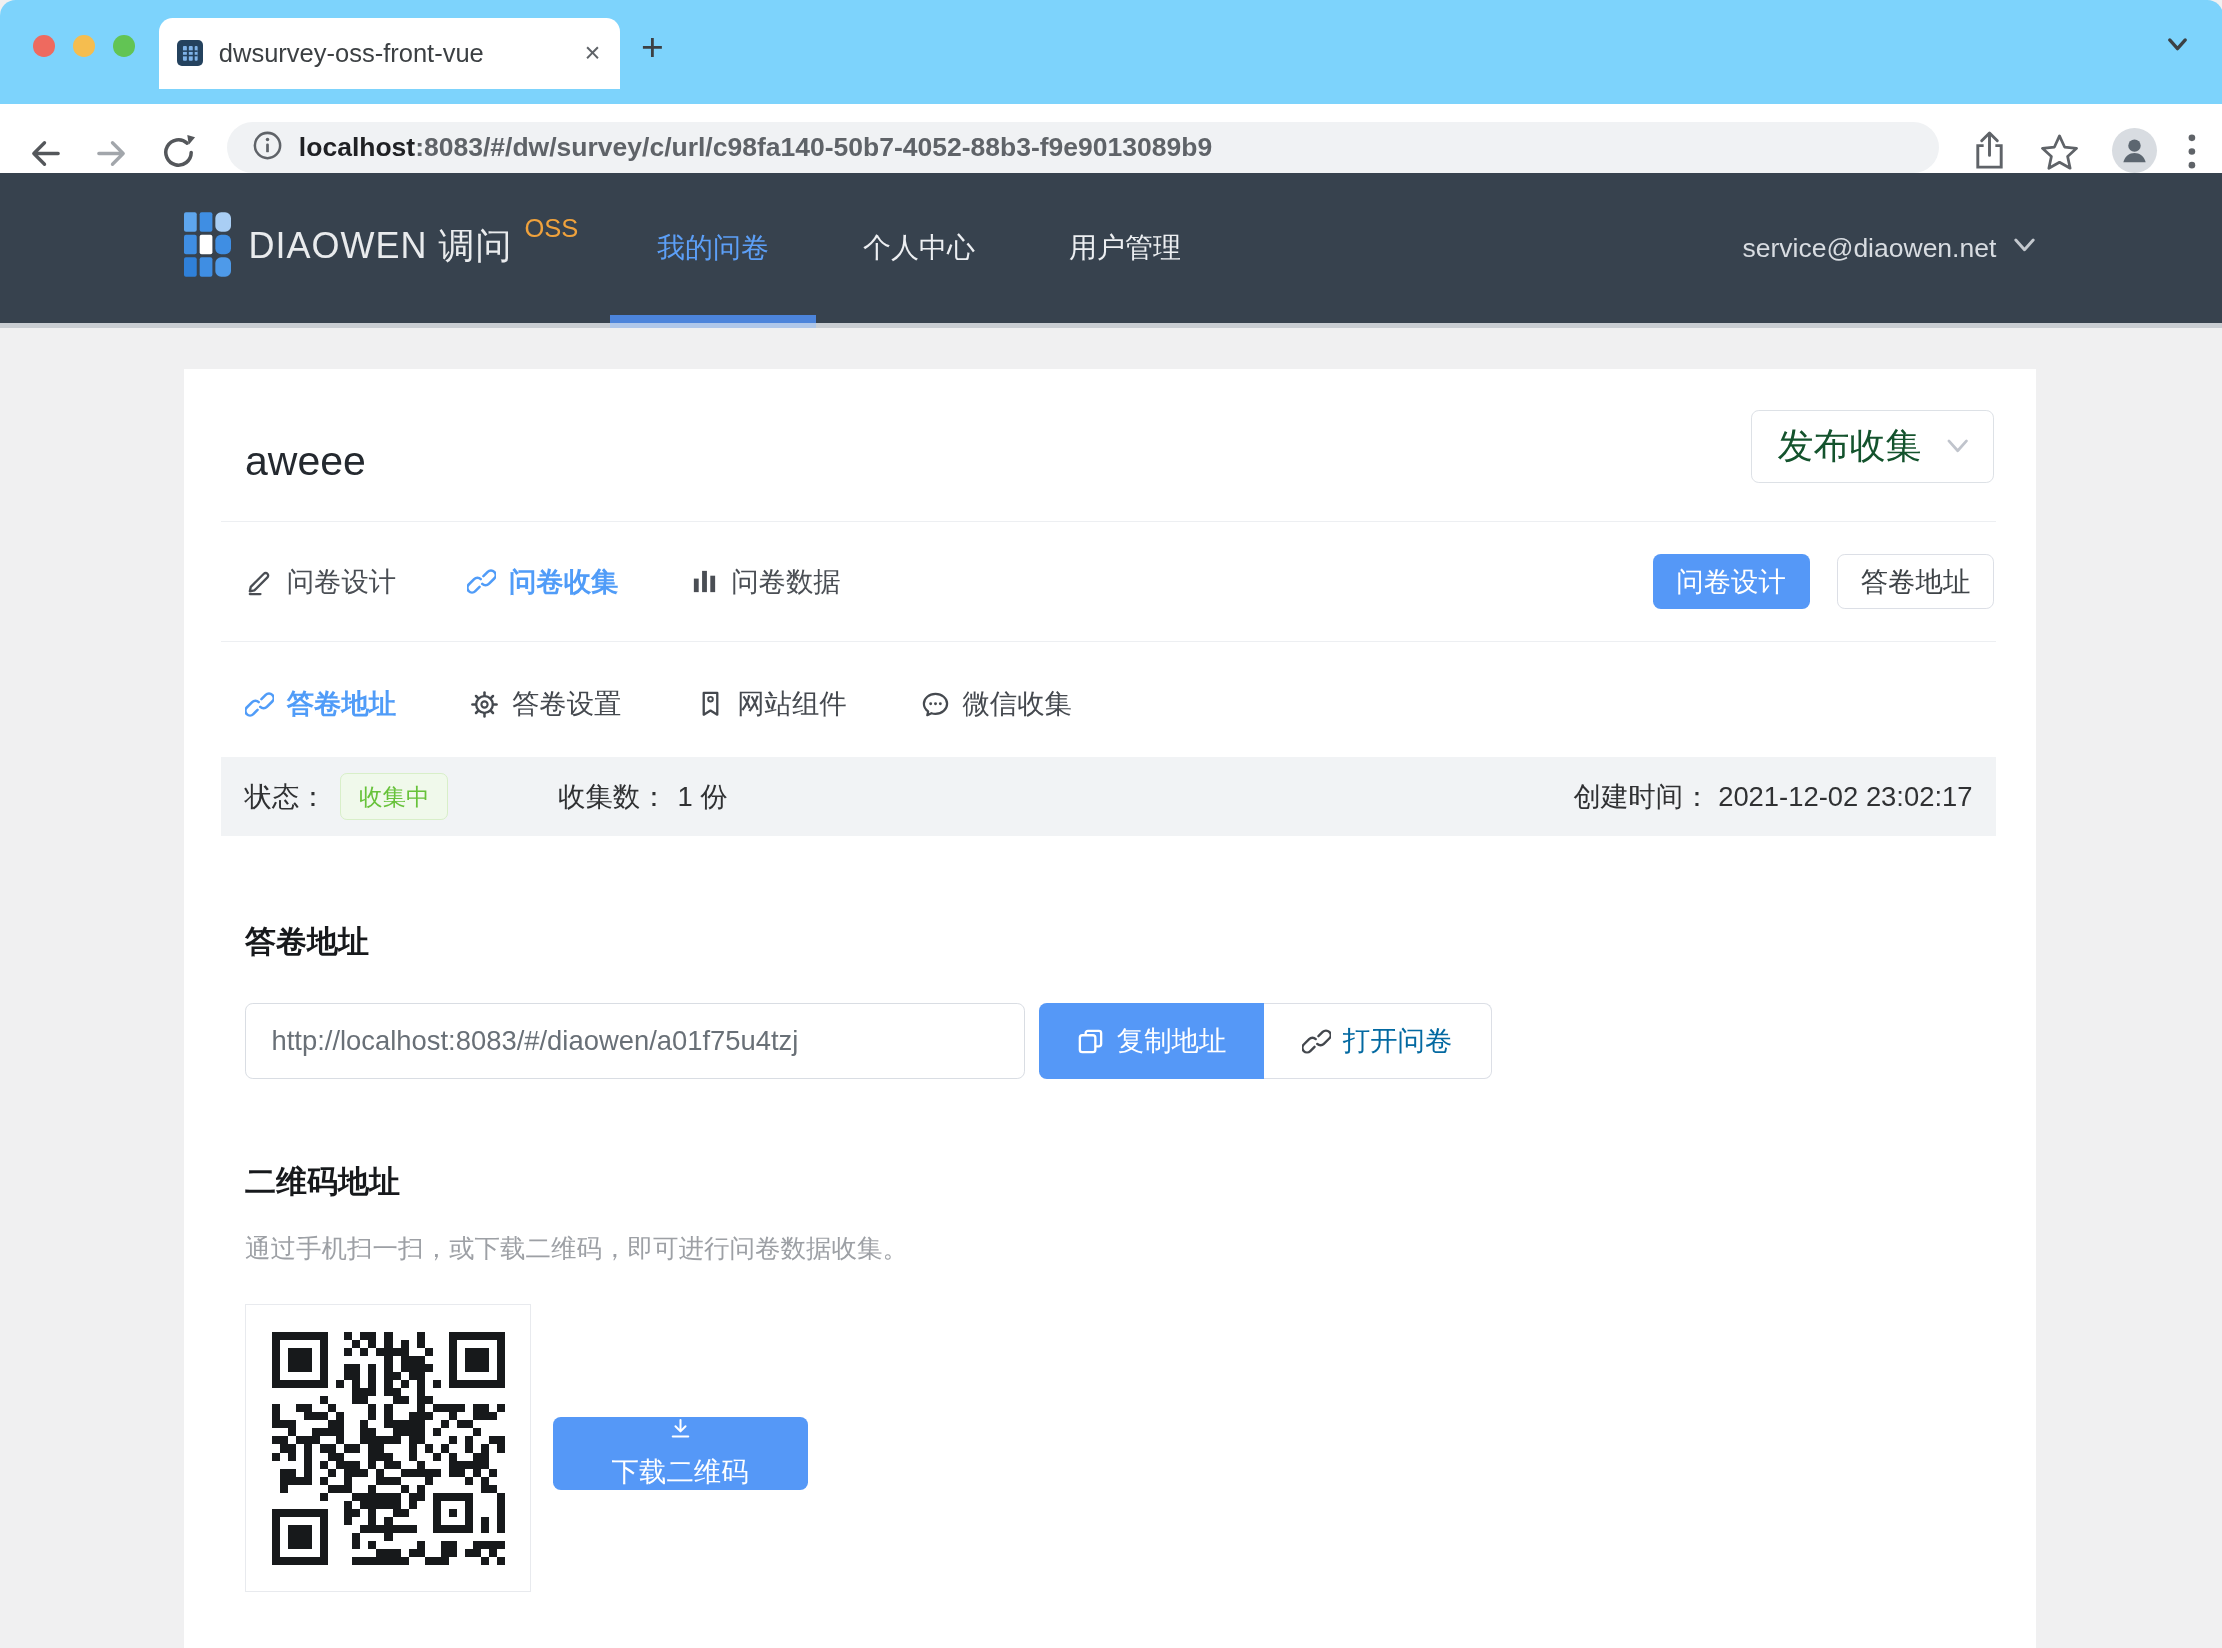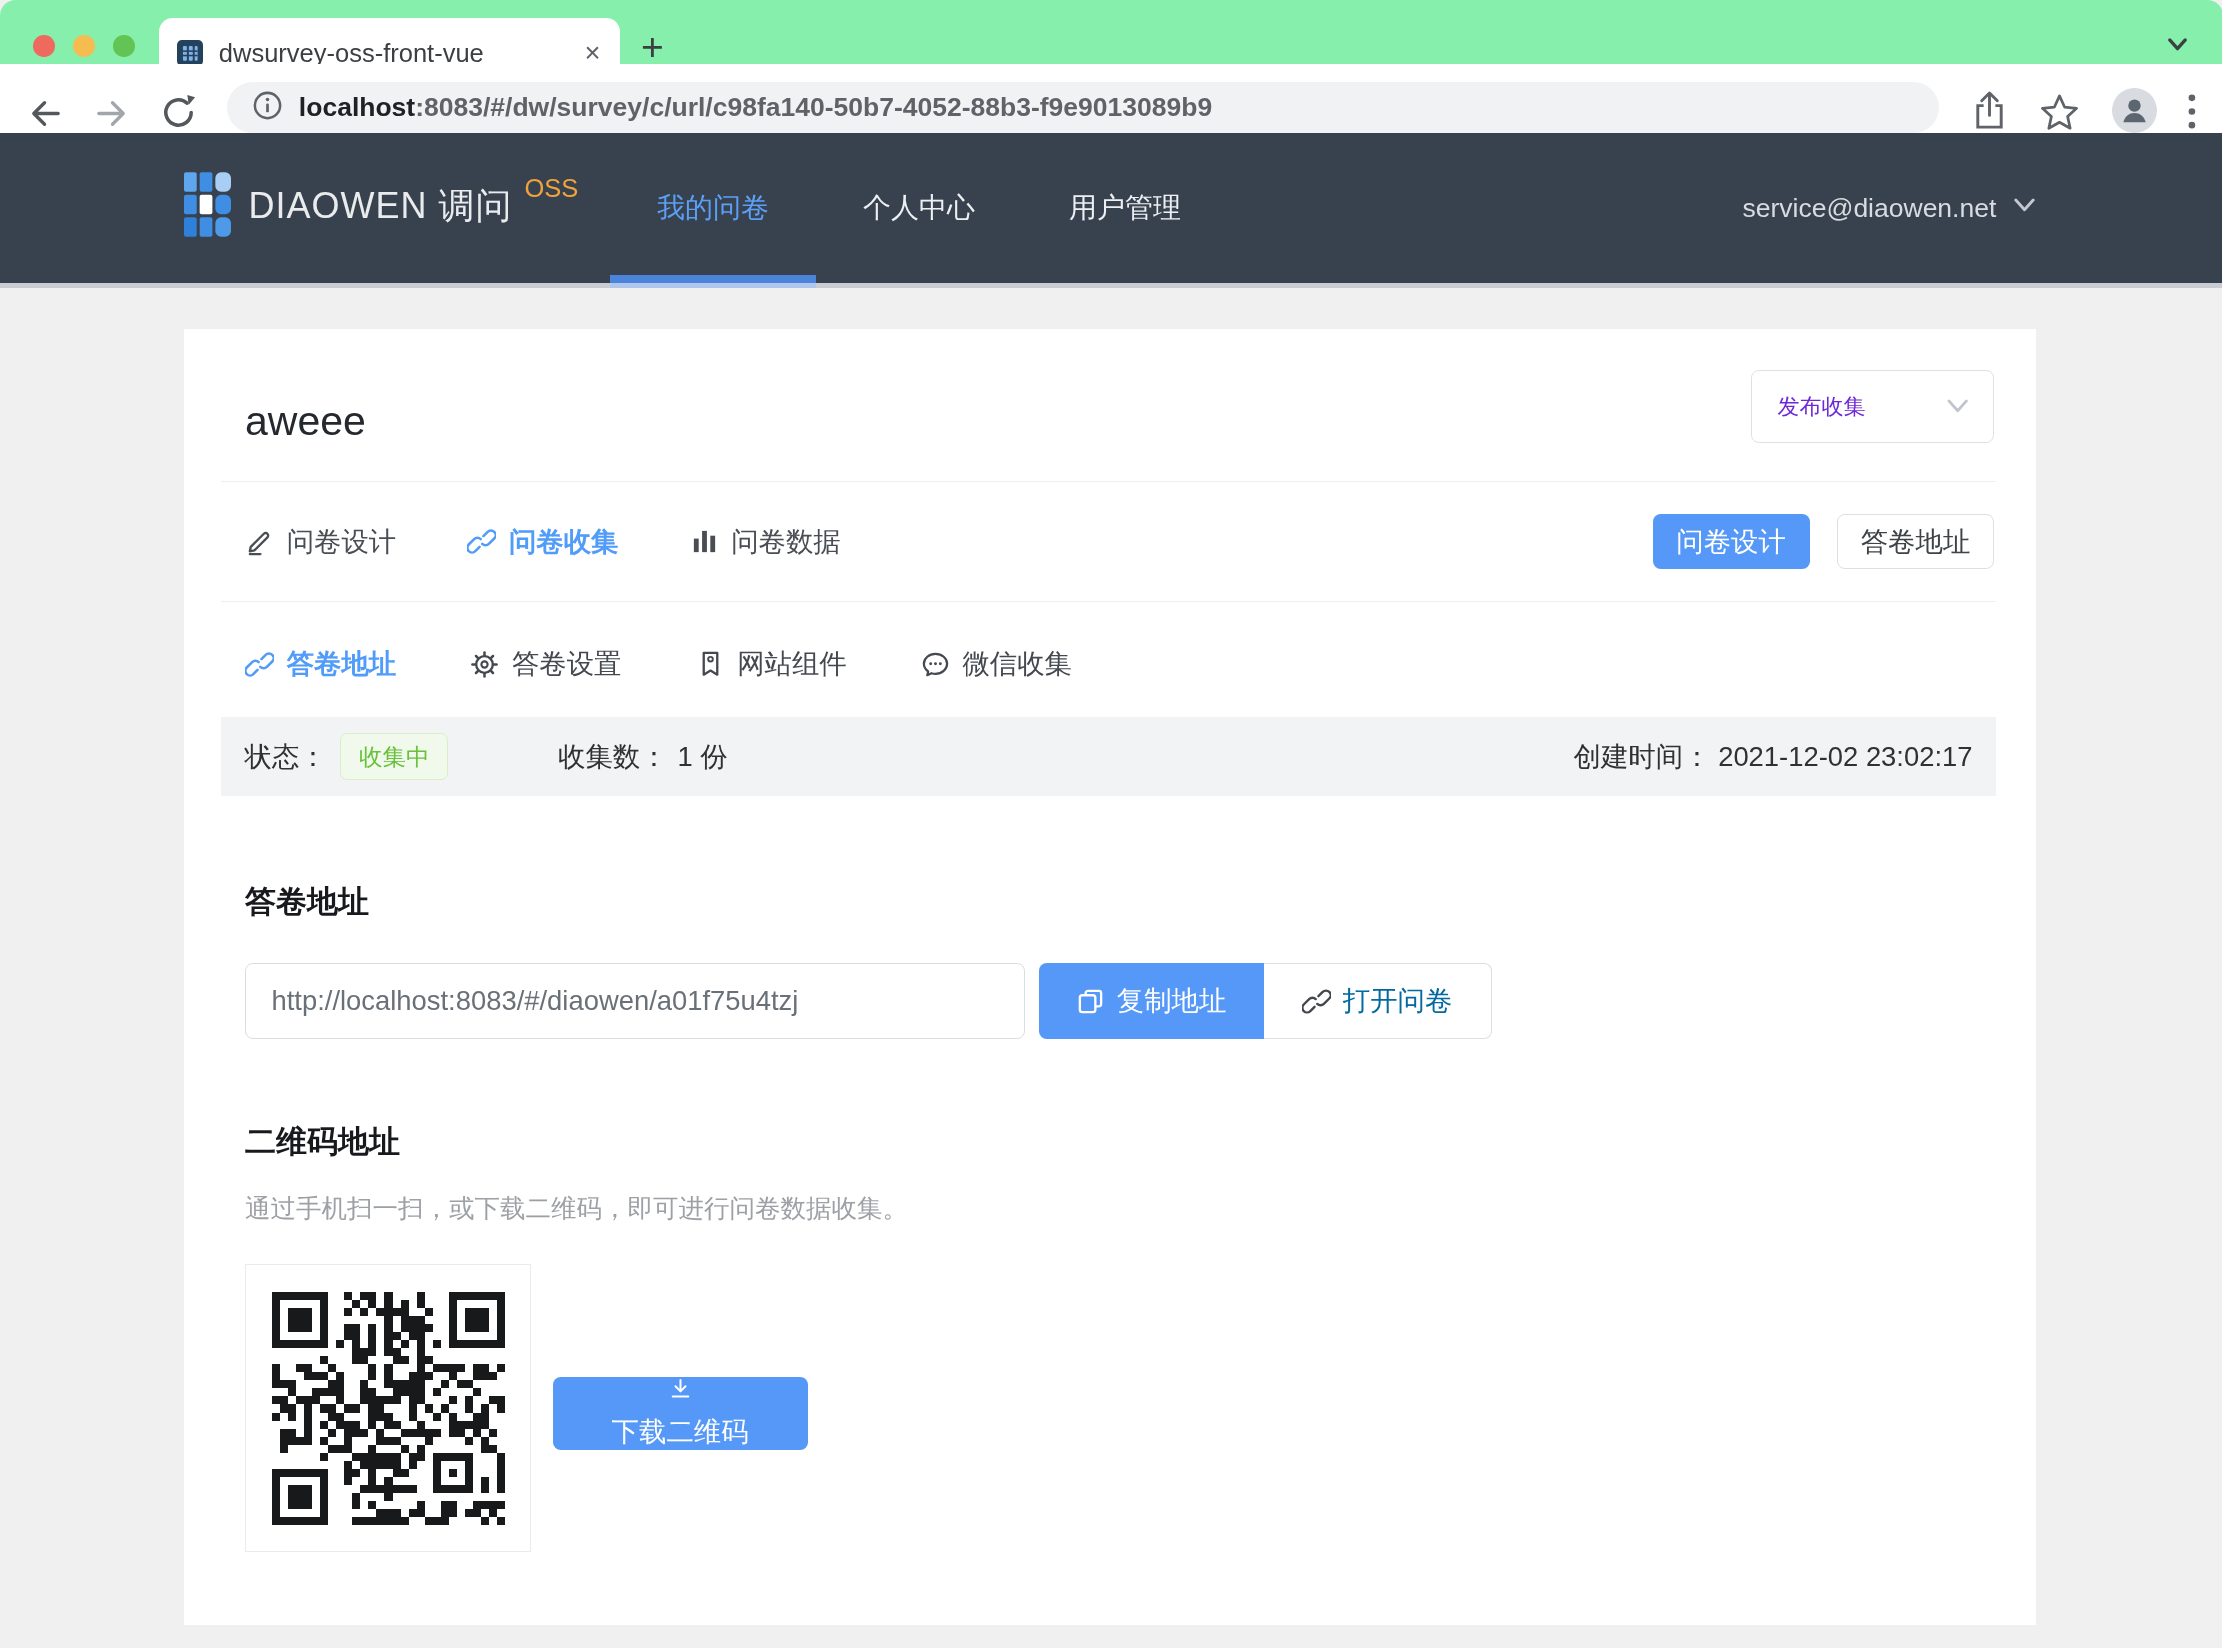--- a/index.html
+++ b/index.html
@@ -1,21 +1,21 @@
 <!DOCTYPE html>
 <html><head>
 <meta charset="utf-8">
 <style>
   * { box-sizing: border-box; margin: 0; padding: 0; }
   html,body { width:2223px; height:1649px; overflow:hidden; }
   body { font-family:"Liberation Sans","DejaVu Sans",sans-serif; background:#F0F0F1; }
   .window { width:2223px; height:1649px; position:relative; }
 
   
-  .tabstrip { height:64px; background:#86efac; position:relative; border-radius:15.7px 15.7px 0 0; }
+  .tabstrip { height:104px; background:#7dd3fc; position:relative; border-radius:15.7px 15.7px 0 0; }
   .traffic { position:absolute; left:33px; top:35px; display:flex; gap:18.6px; }
   .tl { width:21.6px; height:21.6px; border-radius:50%; }
   .tl.red{ background:#EE6A5F; } .tl.yellow{ background:#F5BD4F; } .tl.green{ background:#62C454; }
   .tab { position:absolute; left:159px; top:17.6px; width:461px; height:71px; background:#FFFFFF;
          border-radius:13.7px 13.7px 0 0; display:flex; align-items:center; padding:0 19.6px 0 17.6px; }
   .favicon { width:26.5px; height:26.5px; border-radius:4.9px; background:#24425E; display:flex; align-items:center; justify-content:center; flex:none; }
   .tab-title { margin-left:15.7px; font-size:25.5px; color:#3C4043; white-space:nowrap; overflow:hidden; flex:1; }
   .tab-close { font-size:27.4px; color:#5F6368; margin-left:13.7px; line-height:1; }
   .newtab { position:absolute; left:641px; top:27.4px; font-size:39px; color:#3C4043; font-weight:300; line-height:1; }
   .tabsearch { position:absolute; right:29px; top:33px; }
@@ -46,21 +46,21 @@
   .nav-user { position:absolute; right:184px; top:0; height:150px; display:flex; align-items:center; gap:13.7px; }
   .nav-email { font-size:26.5px; color:#D8DCE1; }
 
   
   .page { height:1337px; background:#F0F0F1; padding:41px 11px 0 184px; }
   .card { width:1852px; height:1296px; background:#FFFFFF; position:relative; }
   .title-row { height:152px; padding:69px 42px 0 61px; position:relative; }
   .survey-title { font-size:41px; font-weight:400; color:#24292F; }
   .publish-select { position:absolute; right:42px; top:41px; width:243px; height:73px; border:1px solid #DDE1E6;
                     border-radius:7.8px; background:#fff; display:flex; align-items:center; padding:0 21.6px 0 25.5px; }
-  .publish-select span { font-size:22px; color:#6d28d9; flex:1; }
+  .publish-select span { font-size:36px; color:#14532d; flex:1; }
   .divider { height:1px; background:#EDEFF2; margin:0 40px 0 37px; }
 
   .tabs-row { height:119px; padding:0 42px 0 61px; display:flex; align-items:center; }
   .tab-item { display:flex; align-items:center; gap:12.7px; font-size:27.4px; color:#4A4E54; margin-right:71px; }
   .tab-item.active { color:#509CF8; font-weight:bold; }
   .tabs-actions { margin-left:auto; display:flex; gap:27.4px; }
   .btn { height:55px; border-radius:7.8px; display:flex; align-items:center; justify-content:center; font-size:27.4px; }
   .btn-primary { width:157px; background:#5598F7; color:#FFFFFF; }
   .btn-plain { width:157px; background:#FFFFFF; border:1px solid #DCDFE6; color:#3E4347; }
 

